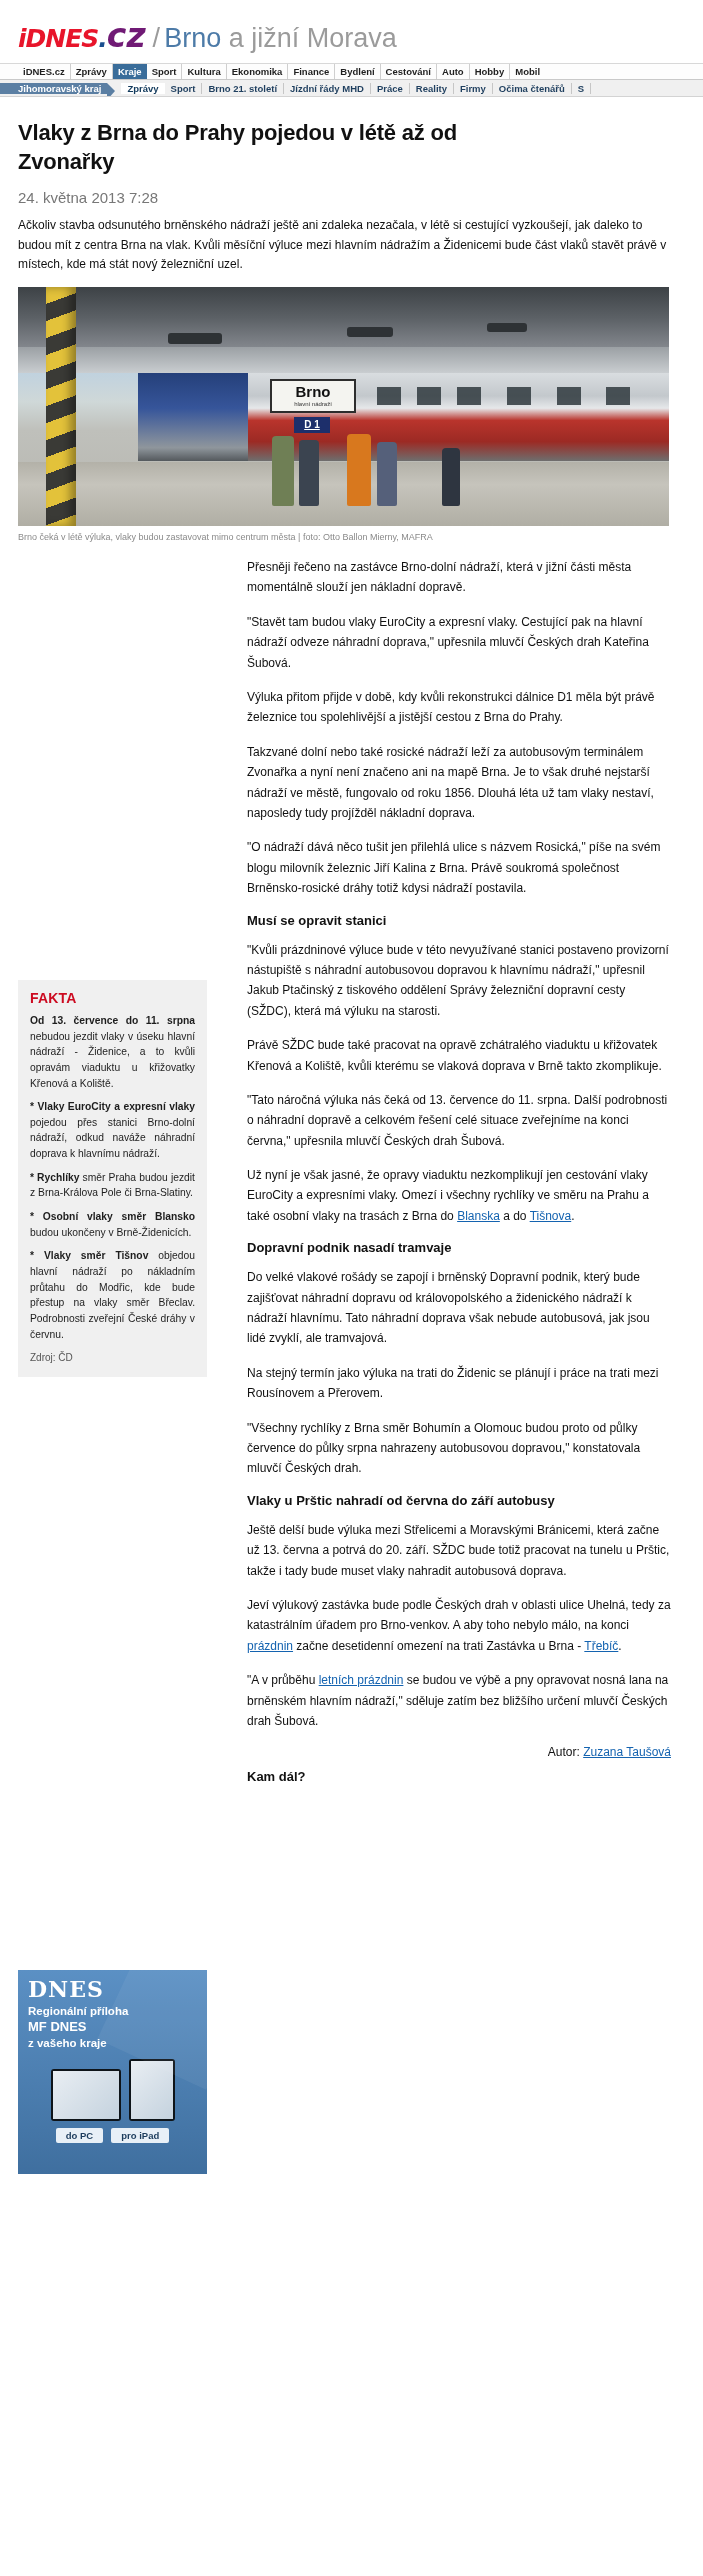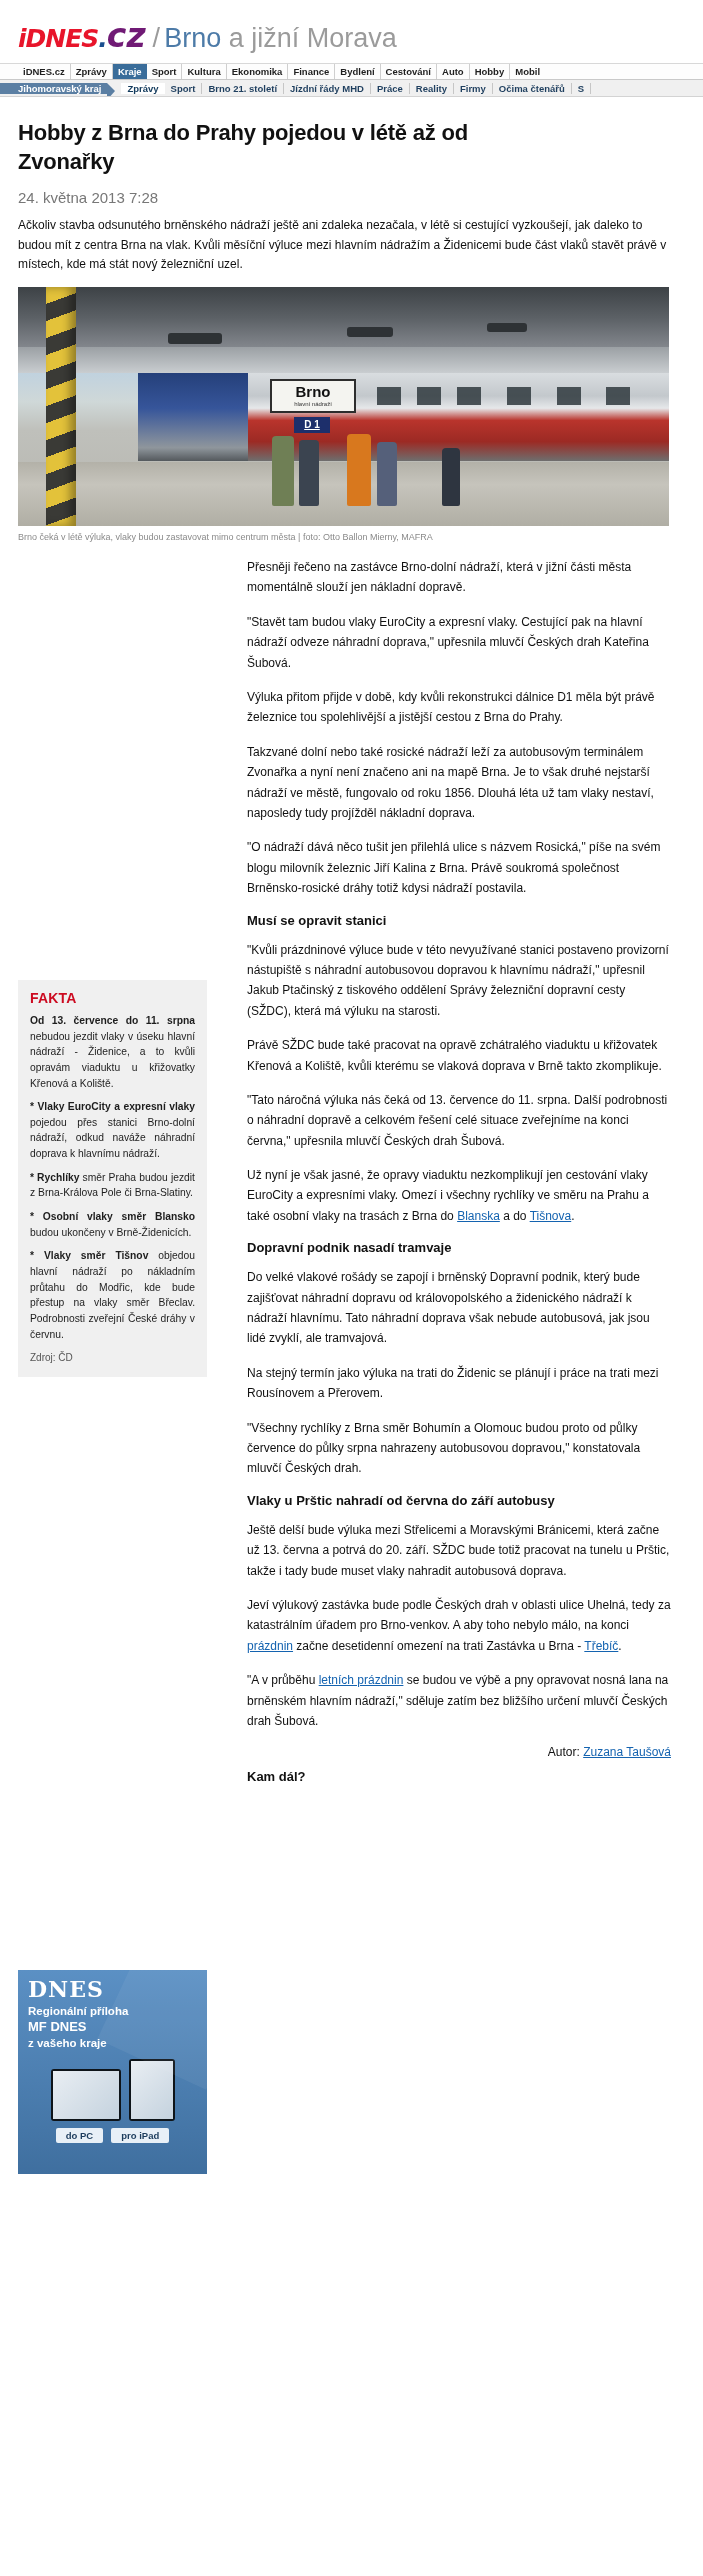--- a/index.html
+++ b/index.html
@@ -379,21 +379,21 @@
     <a href="#">Jízdní řády MHD</a>
     <a href="#">Práce</a>
     <a href="#">Reality</a>
     <a href="#">Firmy</a>
     <a href="#">Očima čtenářů</a>
     <a href="#">S</a>
   </div>
 
   <div class="content">
 
-    <h1 class="title">Hobby z Brna do Prahy pojedou v létě až od Zvonařky</h1>
+    <h1 class="title">Vlaky z Brna do Prahy pojedou v létě až od Zvonařky</h1>
     <div class="date">24. května 2013  7:28</div>
     <p class="perex">Ačkoliv stavba odsunutého brněnského nádraží ještě ani zdaleka nezačala, v létě si cestující vyzkoušejí, jak daleko to budou mít z centra Brna na vlak. Kvůli měsíční výluce mezi hlavním nádražím a Židenicemi bude část vlaků stavět právě v místech, kde má stát nový železniční uzel.</p>
 
     <div class="photo-wrap">
       <div class="photo">
         <div class="ph-roof"></div>
         <div class="ph-roof2"></div>
         <div class="ph-lamp" style="left:150px;top:46px;width:54px;height:11px;"></div>
         <div class="ph-lamp" style="left:329px;top:40px;width:46px;height:10px;"></div>
         <div class="ph-lamp" style="left:469px;top:36px;width:40px;height:9px;"></div>

